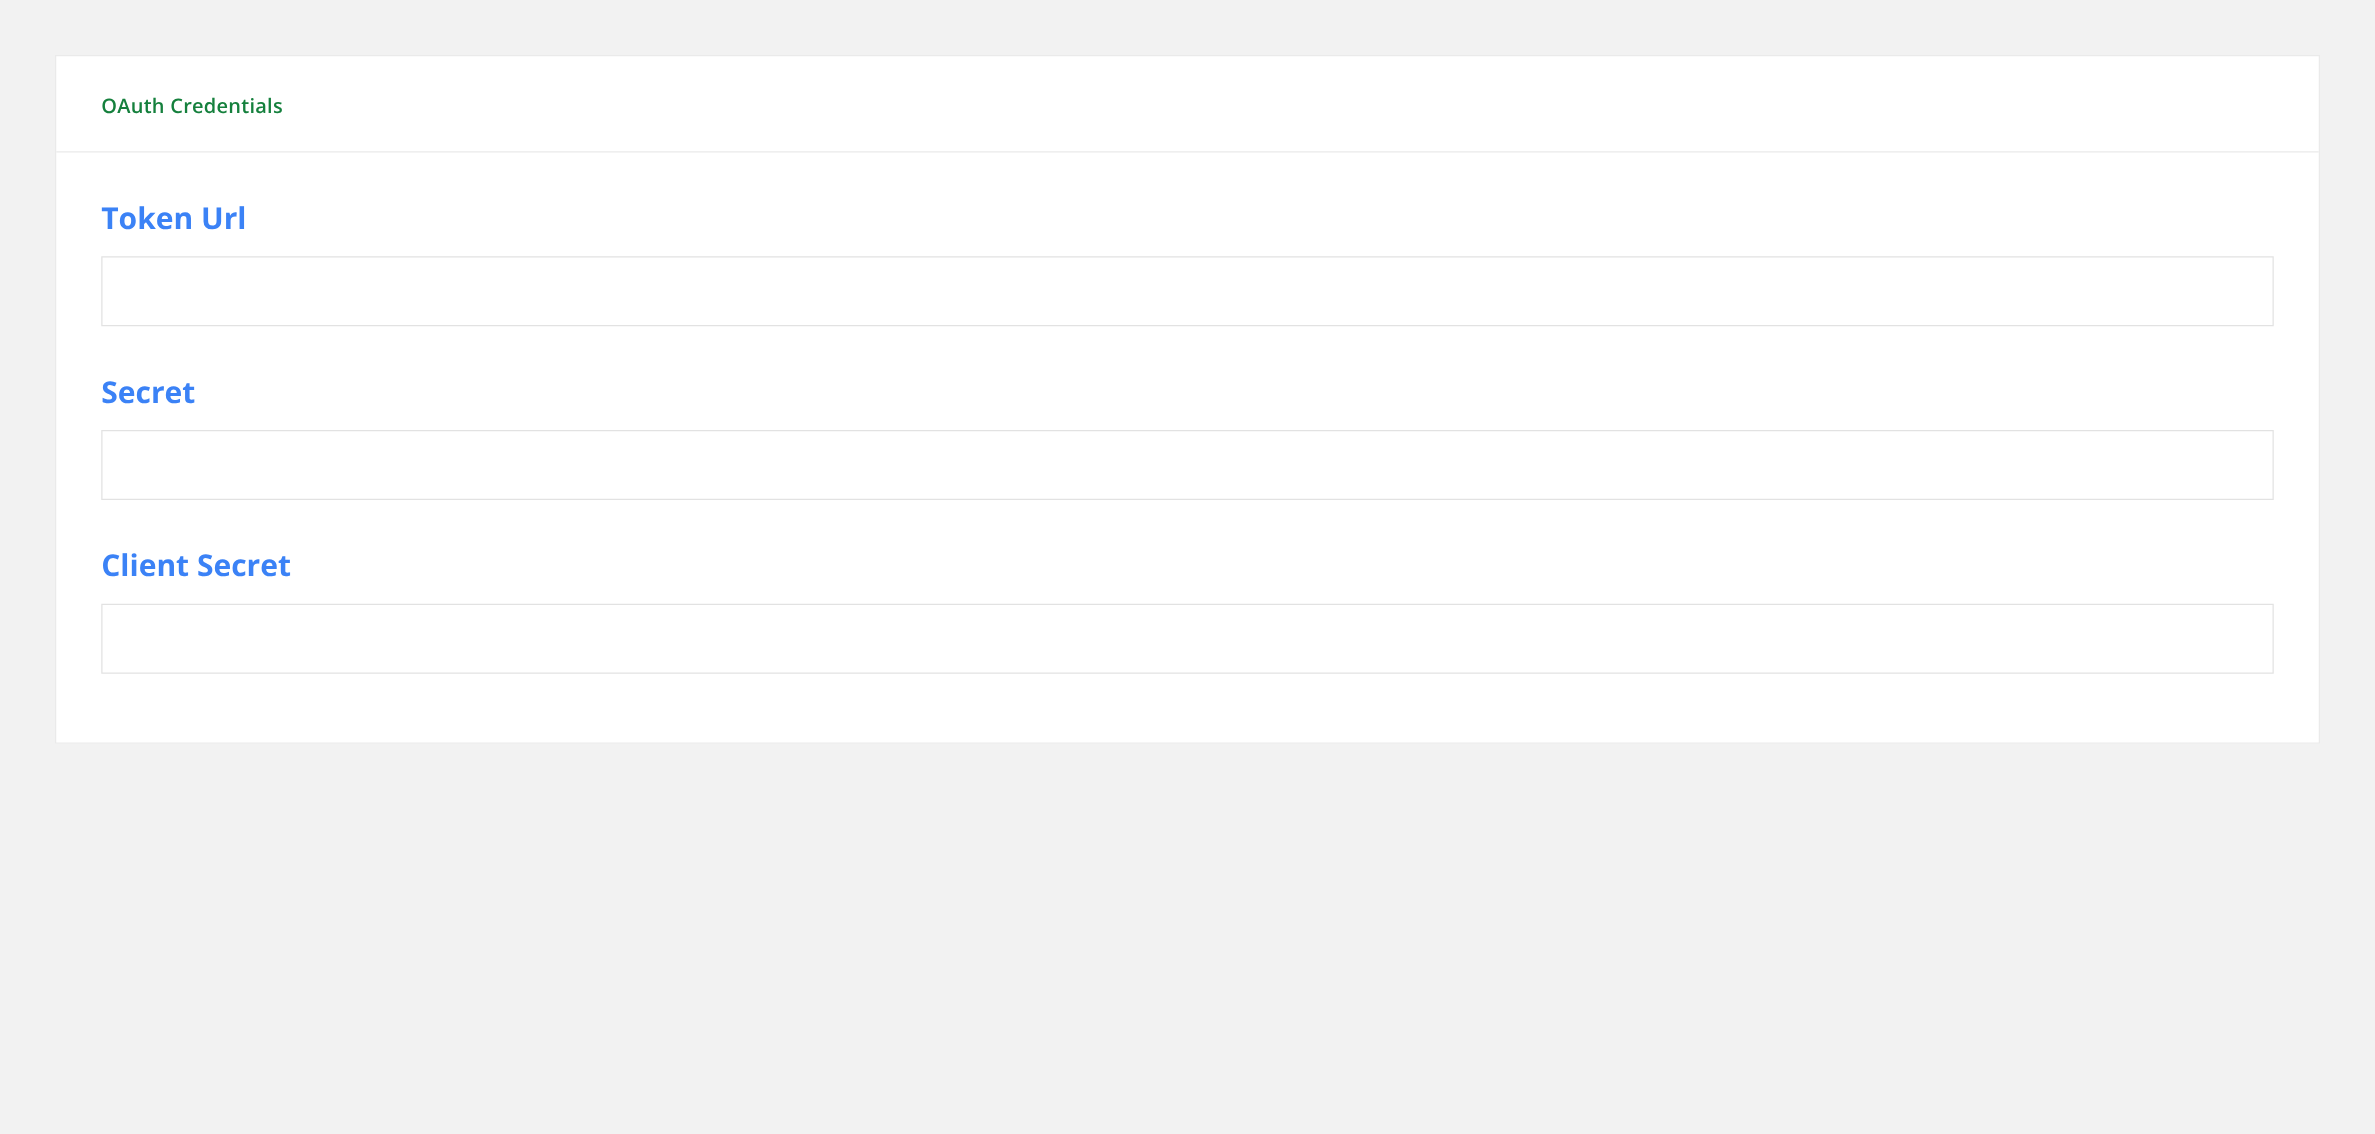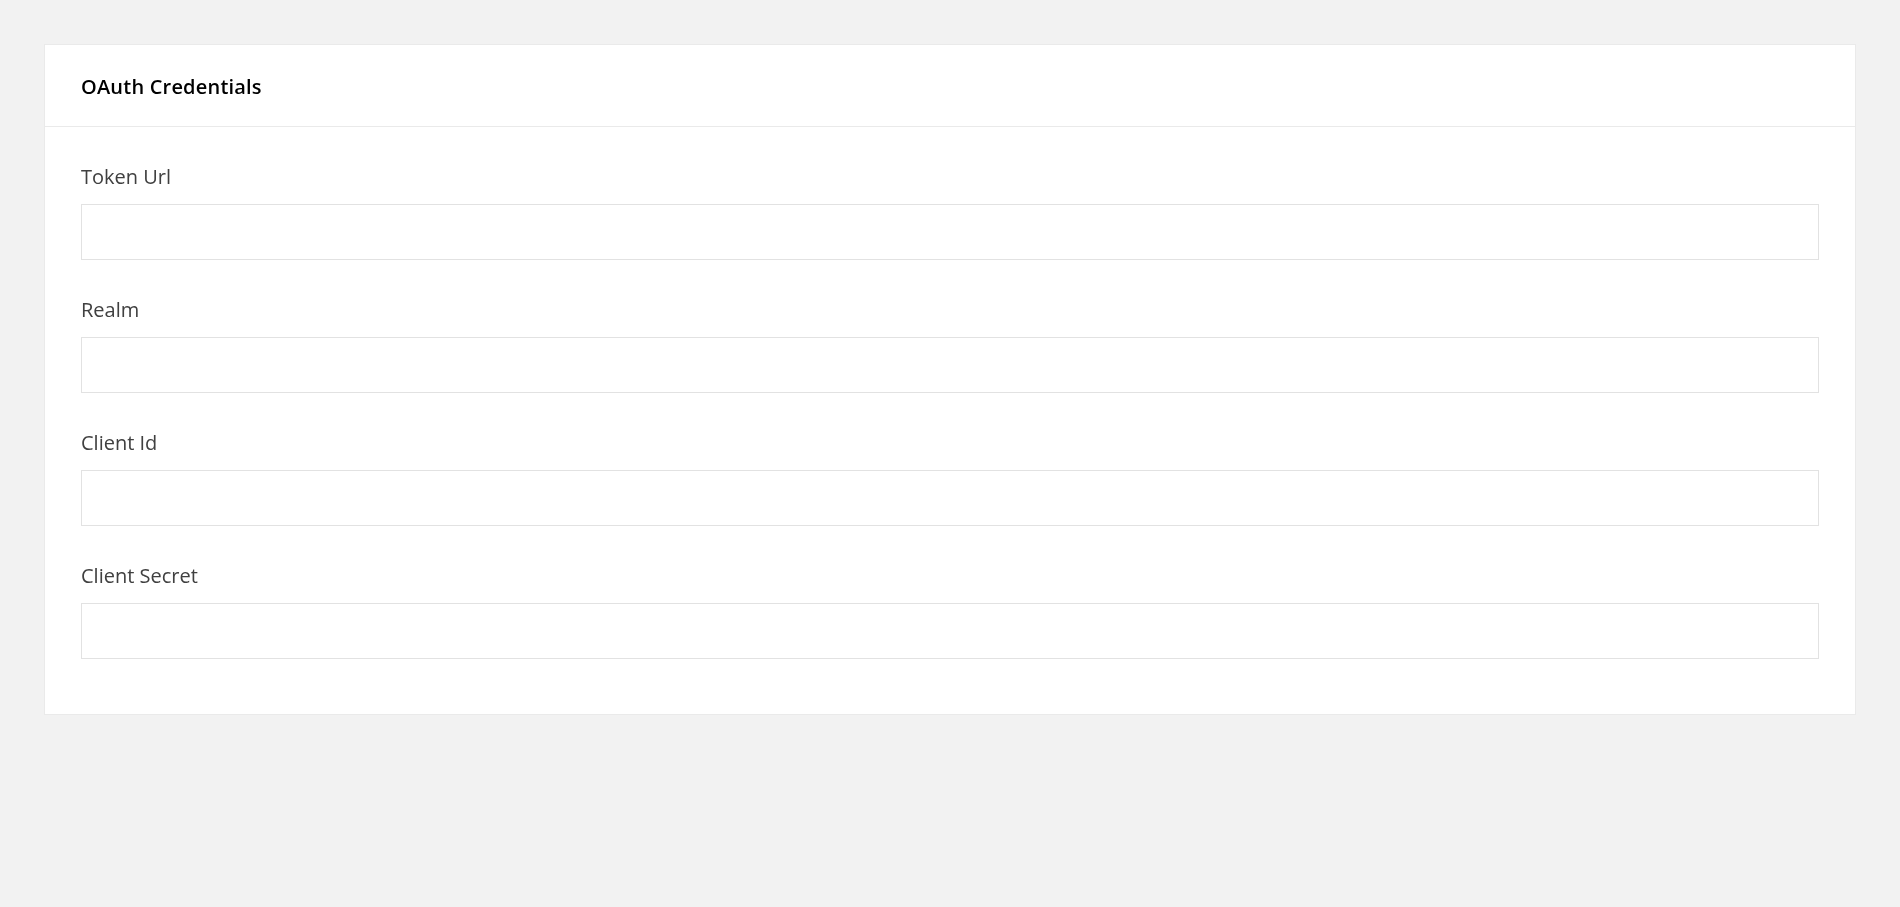--- a/index.html
+++ b/index.html
@@ -18,39 +18,39 @@
       background-color: #ffffff;
       border: 1px solid #eaeaea;
       margin: 0 auto;
       max-width: 1812px;
     }
     .card-header {
       padding: 28px 36px 26px;
       border-bottom: 1px solid #eaeaea;
     }
     .card-header h2 {
-      font-size: 20px;
+      font-size: 16px;
       font-weight: 600;
-      color: #000000;
+      color: #15803d;
       letter-spacing: 0.2px;
     }
     .card-body {
       padding: 36px 36px 44px;
     }
     .form-group {
       margin-bottom: 36px;
     }
     .form-group:last-child {
       margin-bottom: 11px;
     }
     .form-label {
       display: block;
-      font-size: 20px;
-      font-weight: 400;
-      color: #404040;
+      font-size: 24px;
+      font-weight: 700;
+      color: #3b82f6;
       margin-bottom: 14px;
     }
     .form-input {
       width: 100%;
       height: 56px;
       border: 1px solid #e2e2e2;
       background-color: #ffffff;
       font-size: 16px;
       padding: 0 14px;
       color: #333333;
@@ -63,25 +63,21 @@
 <div class="card">
   <div class="card-header">
     <h2>OAuth Credentials</h2>
   </div>
   <div class="card-body">
     <div class="form-group">
       <label class="form-label">Token Url</label>
       <input type="text" class="form-input" value="" style="">
     </div>
     <div class="form-group">
-      <label class="form-label">Realm</label>
-      <input type="text" class="form-input" value="" style="">
-    </div>
-    <div class="form-group">
-      <label class="form-label">Client Id</label>
+      <label class="form-label">Secret</label>
       <input type="text" class="form-input" value="" style="">
     </div>
     <div class="form-group">
       <label class="form-label">Client Secret</label>
       <input type="text" class="form-input" value="" style="">
     </div>
   </div>
 </div>
 
 </body></html>

